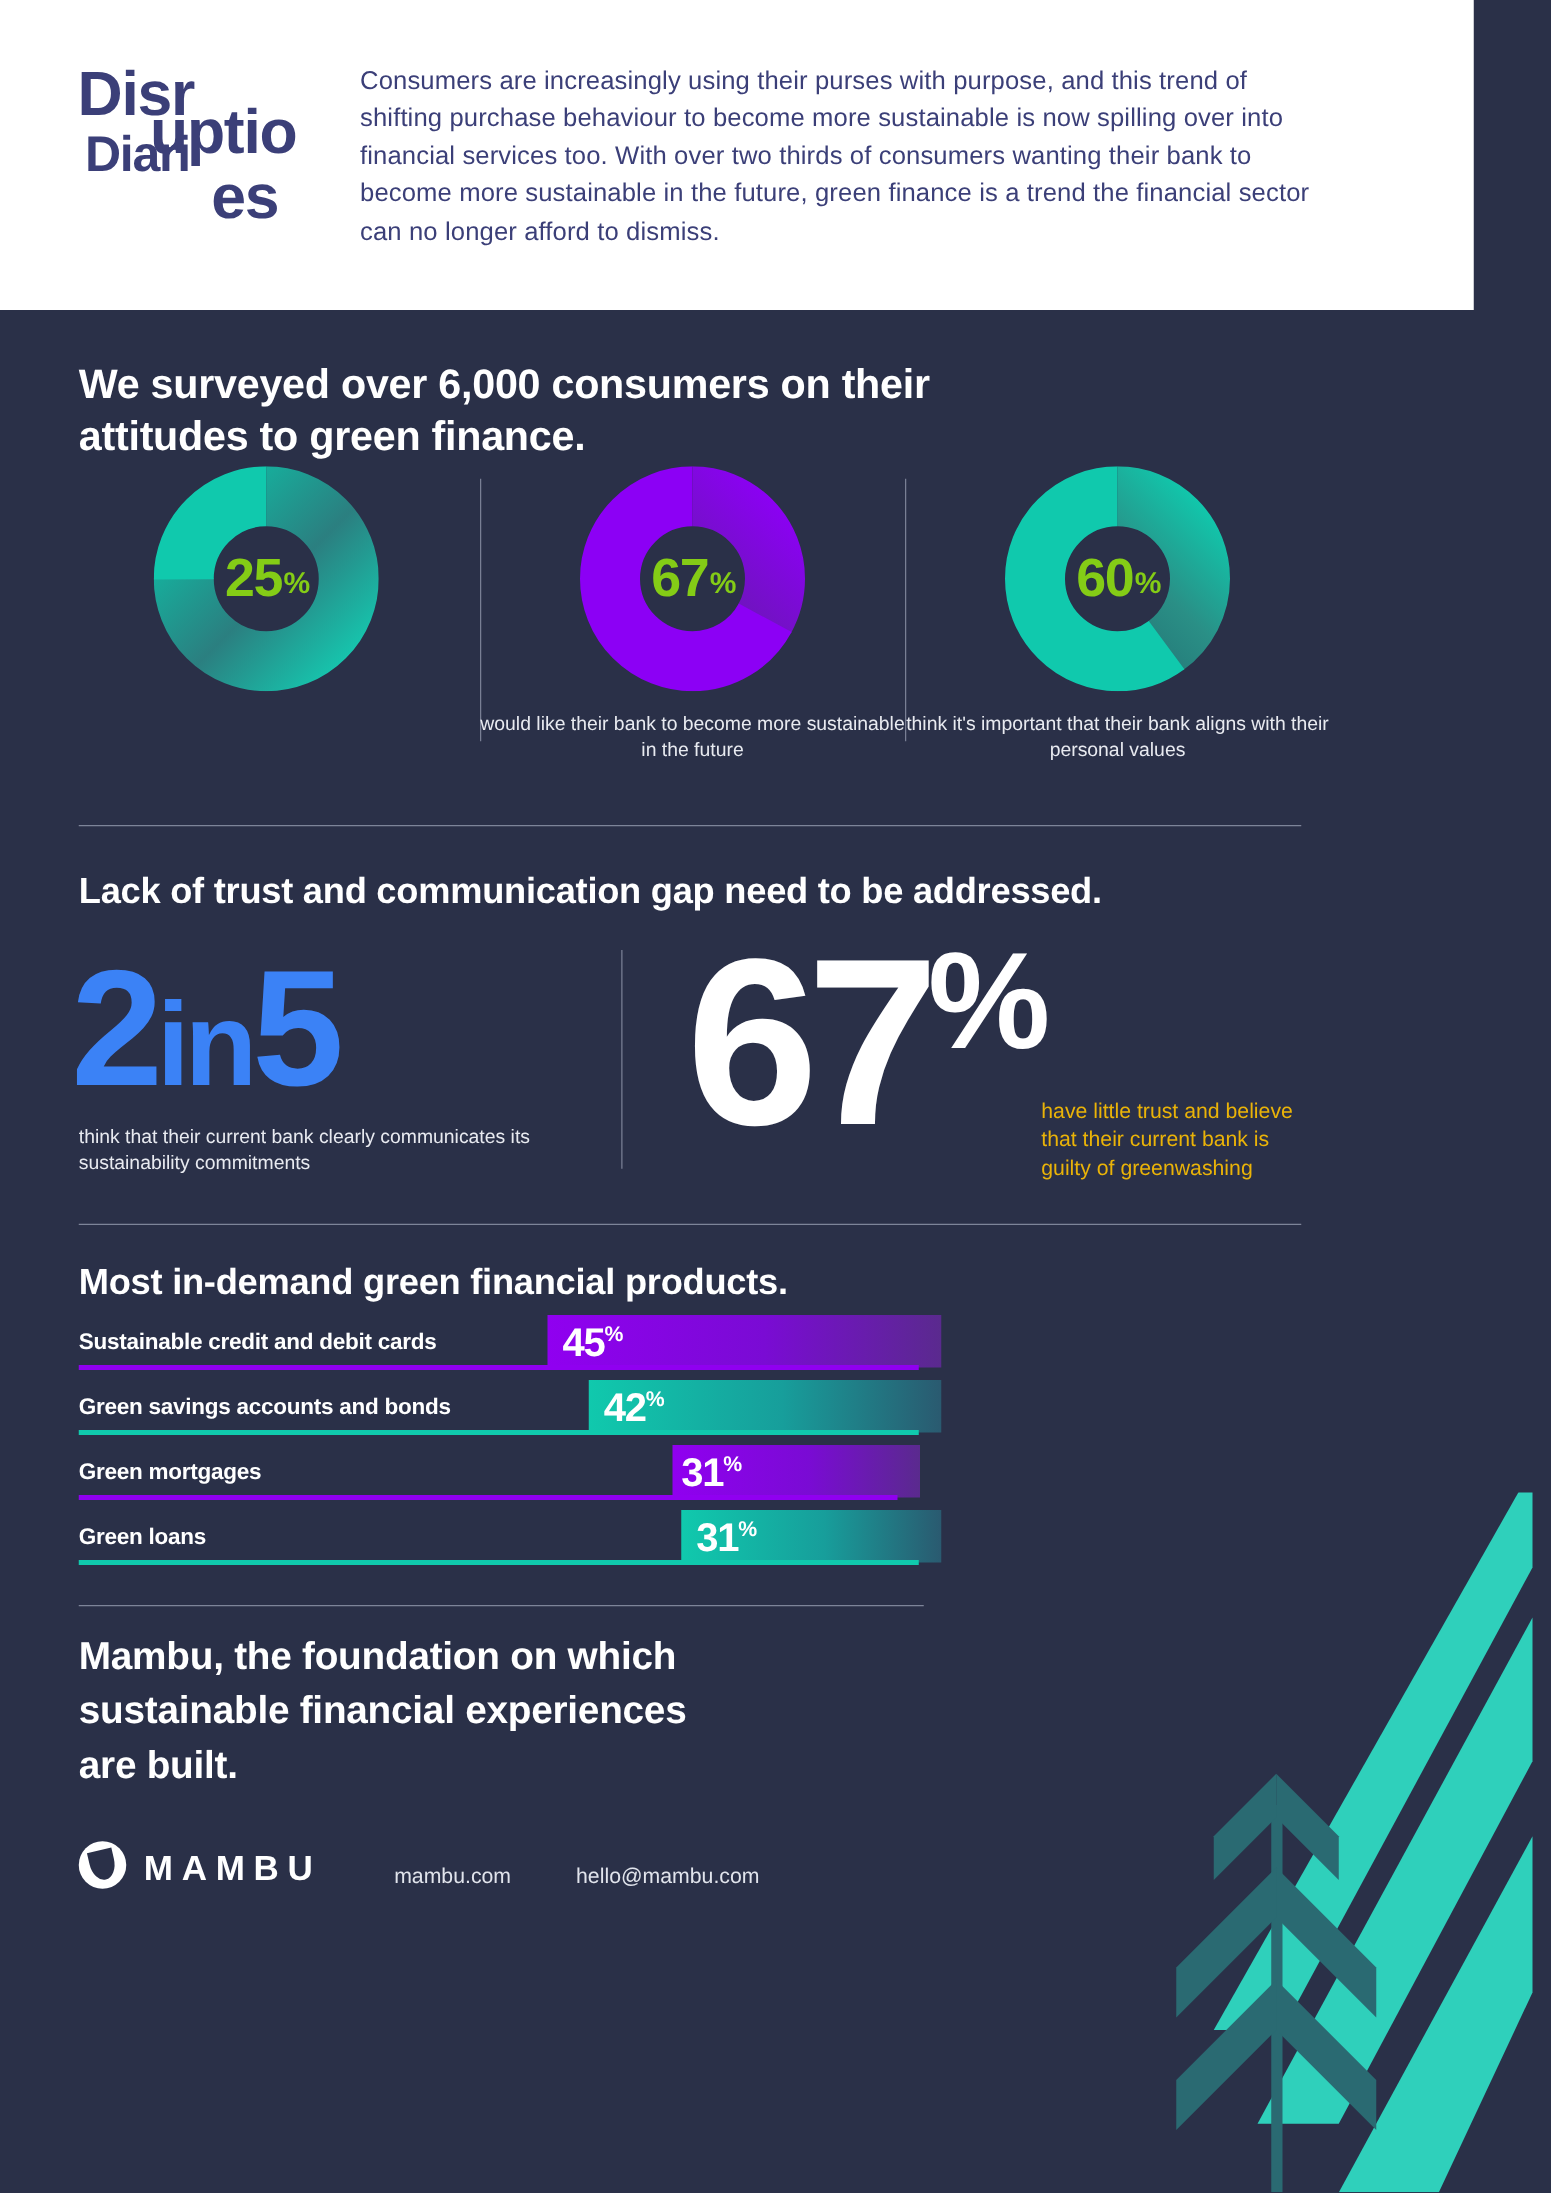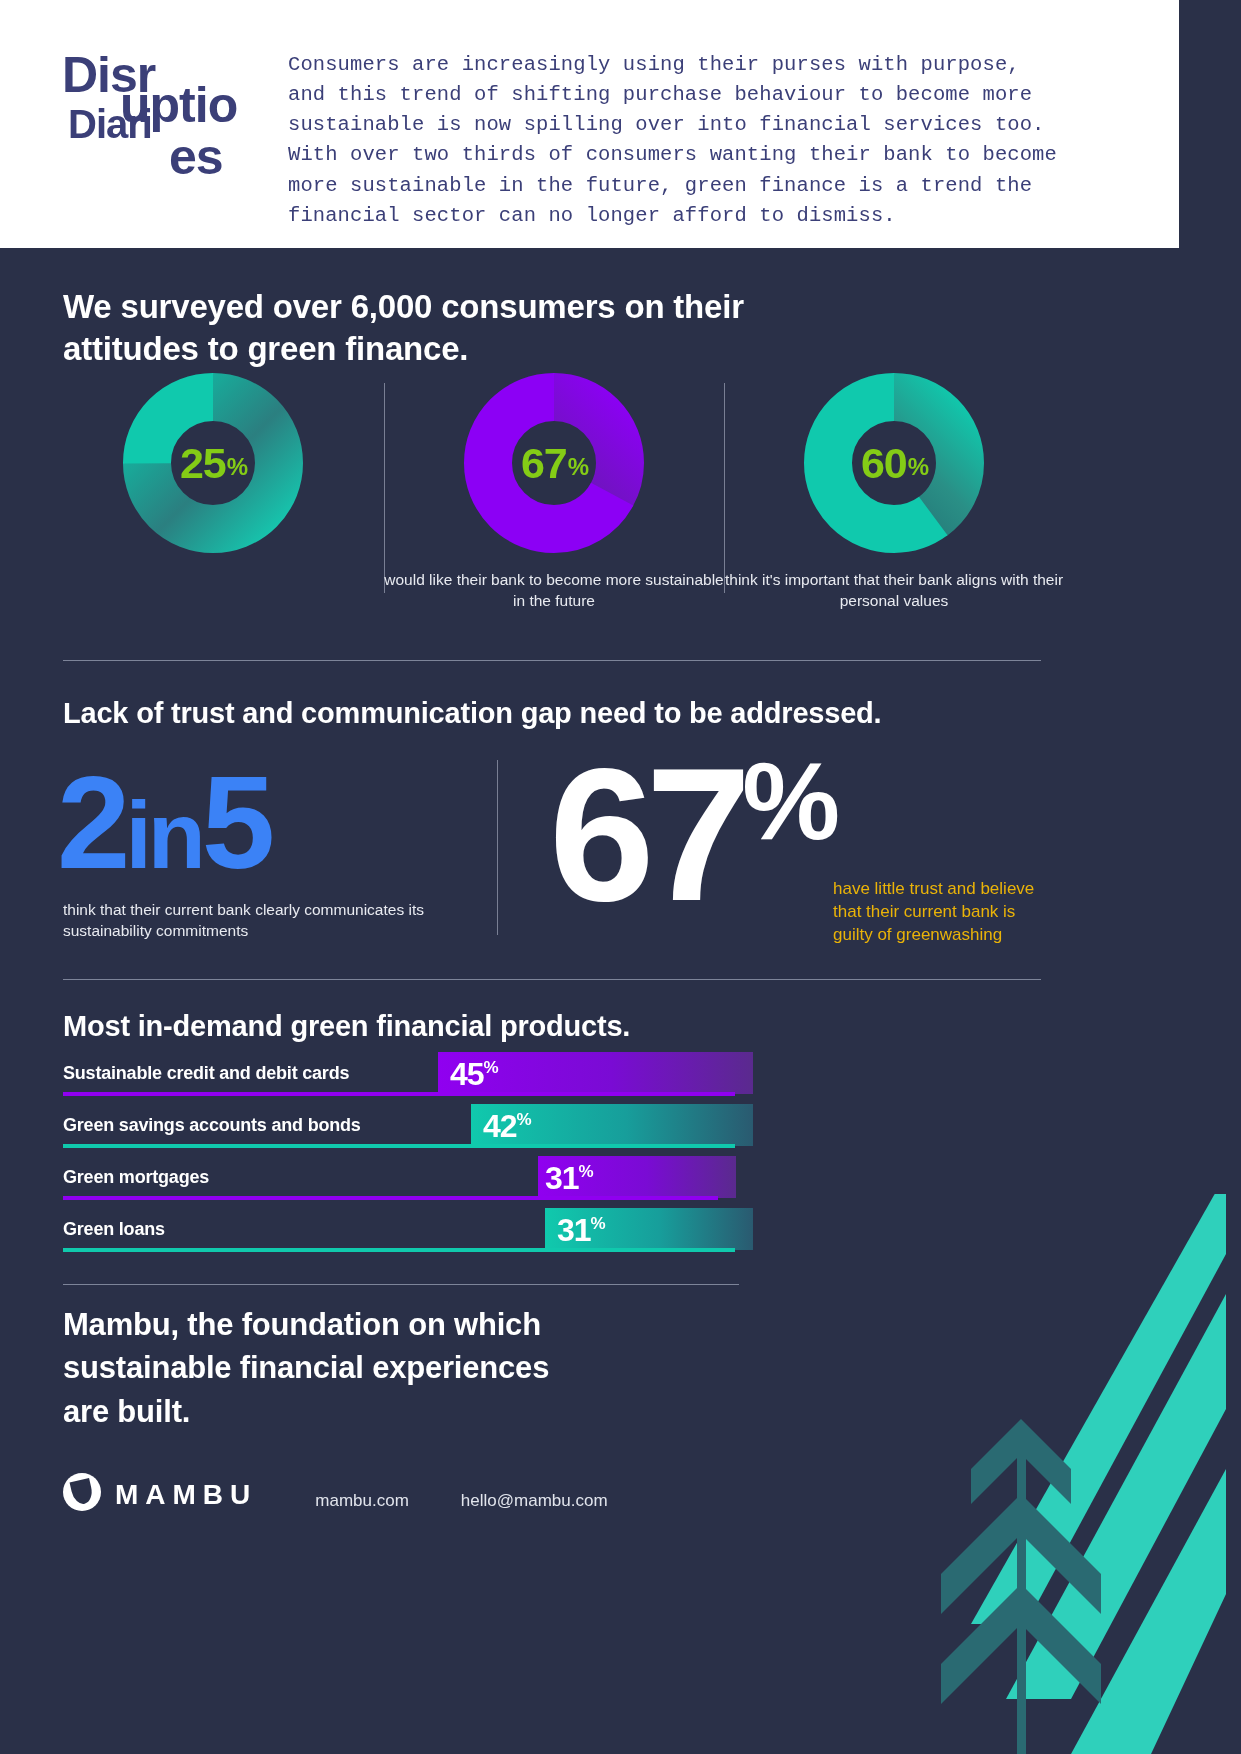--- a/index.html
+++ b/index.html
@@ -29,21 +29,21 @@
     white-space:nowrap;
   }
   .lw1 { left:0px;   top:2px;  font-size:50px; }
   .lw2 { left:58px;  top:32px; font-size:50px; }
   .lw3 { left:6px;   top:56px; font-size:40px; }
   .lw4 { left:107px; top:84px; font-size:50px; }
 
   .intro {
     position:absolute; left:288px; top:50px; width:772px;
     color:#3b3f78; font-size:20.5px; line-height:1.47;
-    font-weight:500; letter-spacing:.1px;font-family:Liberation Mono, monospace;
+    font-weight:500; letter-spacing:.1px;
   }
 
   
   .body-dark {
     position:absolute; left:0; top:248px; width:1241px; height:1506px;
     background:#2a3048; overflow:hidden;
   }
 
   
   .deco { position:absolute; right:0; bottom:0; width:420px; height:560px;

